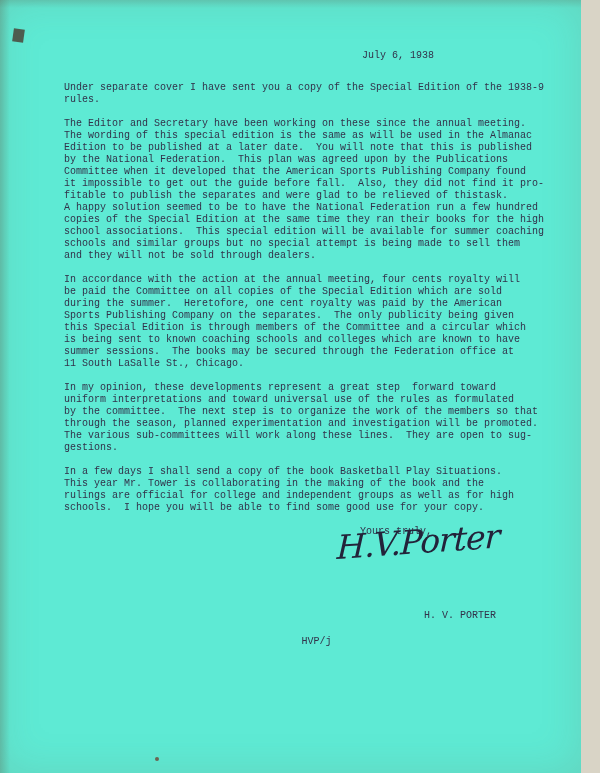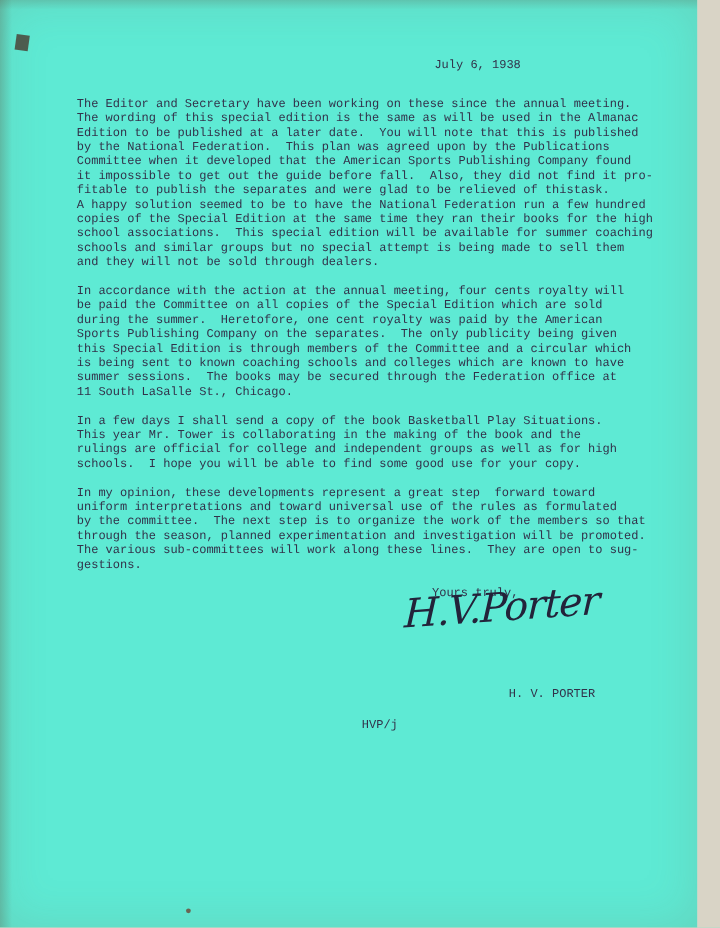--- a/index.html
+++ b/index.html
@@ -73,50 +73,52 @@
 <div class="page">
   <div class="top-shade"></div>
   <div class="edge-shade"></div>
   <div class="scan-mark-corner"></div>
   <div class="scan-dot"></div>
 
   <div class="content">
     <div class="date">July 6, 1938</div>
 
 
+    <div class="para">Under separate cover I have sent you a copy of the Special Edition of the 1938-9
+rules.</div>
     <div class="para">The Editor and Secretary have been working on these since the annual meeting.
 The wording of this special edition is the same as will be used in the Almanac
 Edition to be published at a later date.  You will note that this is published
 by the National Federation.  This plan was agreed upon by the Publications
 Committee when it developed that the American Sports Publishing Company found
 it impossible to get out the guide before fall.  Also, they did not find it pro-
 fitable to publish the separates and were glad to be relieved of thistask.
 A happy solution seemed to be to have the National Federation run a few hundred
 copies of the Special Edition at the same time they ran their books for the high
 school associations.  This special edition will be available for summer coaching
 schools and similar groups but no special attempt is being made to sell them
 and they will not be sold through dealers.</div>
     <div class="para">In accordance with the action at the annual meeting, four cents royalty will
 be paid the Committee on all copies of the Special Edition which are sold
 during the summer.  Heretofore, one cent royalty was paid by the American
 Sports Publishing Company on the separates.  The only publicity being given
 this Special Edition is through members of the Committee and a circular which
 is being sent to known coaching schools and colleges which are known to have
 summer sessions.  The books may be secured through the Federation office at
 11 South LaSalle St., Chicago.</div>
-    <div class="para">In a few days I shall send a copy of the book Basketball Play Situations.
-This year Mr. Tower is collaborating in the making of the book and the
-rulings are official for college and independent groups as well as for high
-schools.  I hope you will be able to find some good use for your copy.</div>
     <div class="para">In my opinion, these developments represent a great step  forward toward
 uniform interpretations and toward universal use of the rules as formulated
 by the committee.  The next step is to organize the work of the members so that
 through the season, planned experimentation and investigation will be promoted.
 The various sub-committees will work along these lines.  They are open to sug-
 gestions.</div>
+    <div class="para">In a few days I shall send a copy of the book Basketball Play Situations.
+This year Mr. Tower is collaborating in the making of the book and the
+rulings are official for college and independent groups as well as for high
+schools.  I hope you will be able to find some good use for your copy.</div>
 
     <div class="closing">Yours truly,</div>
 
     <div class="signature">H.V.Porter</div>
 
     <div class="typed-name">H. V. PORTER</div>
 
     <div class="reference">HVP/j</div>
   </div>
 </div>

